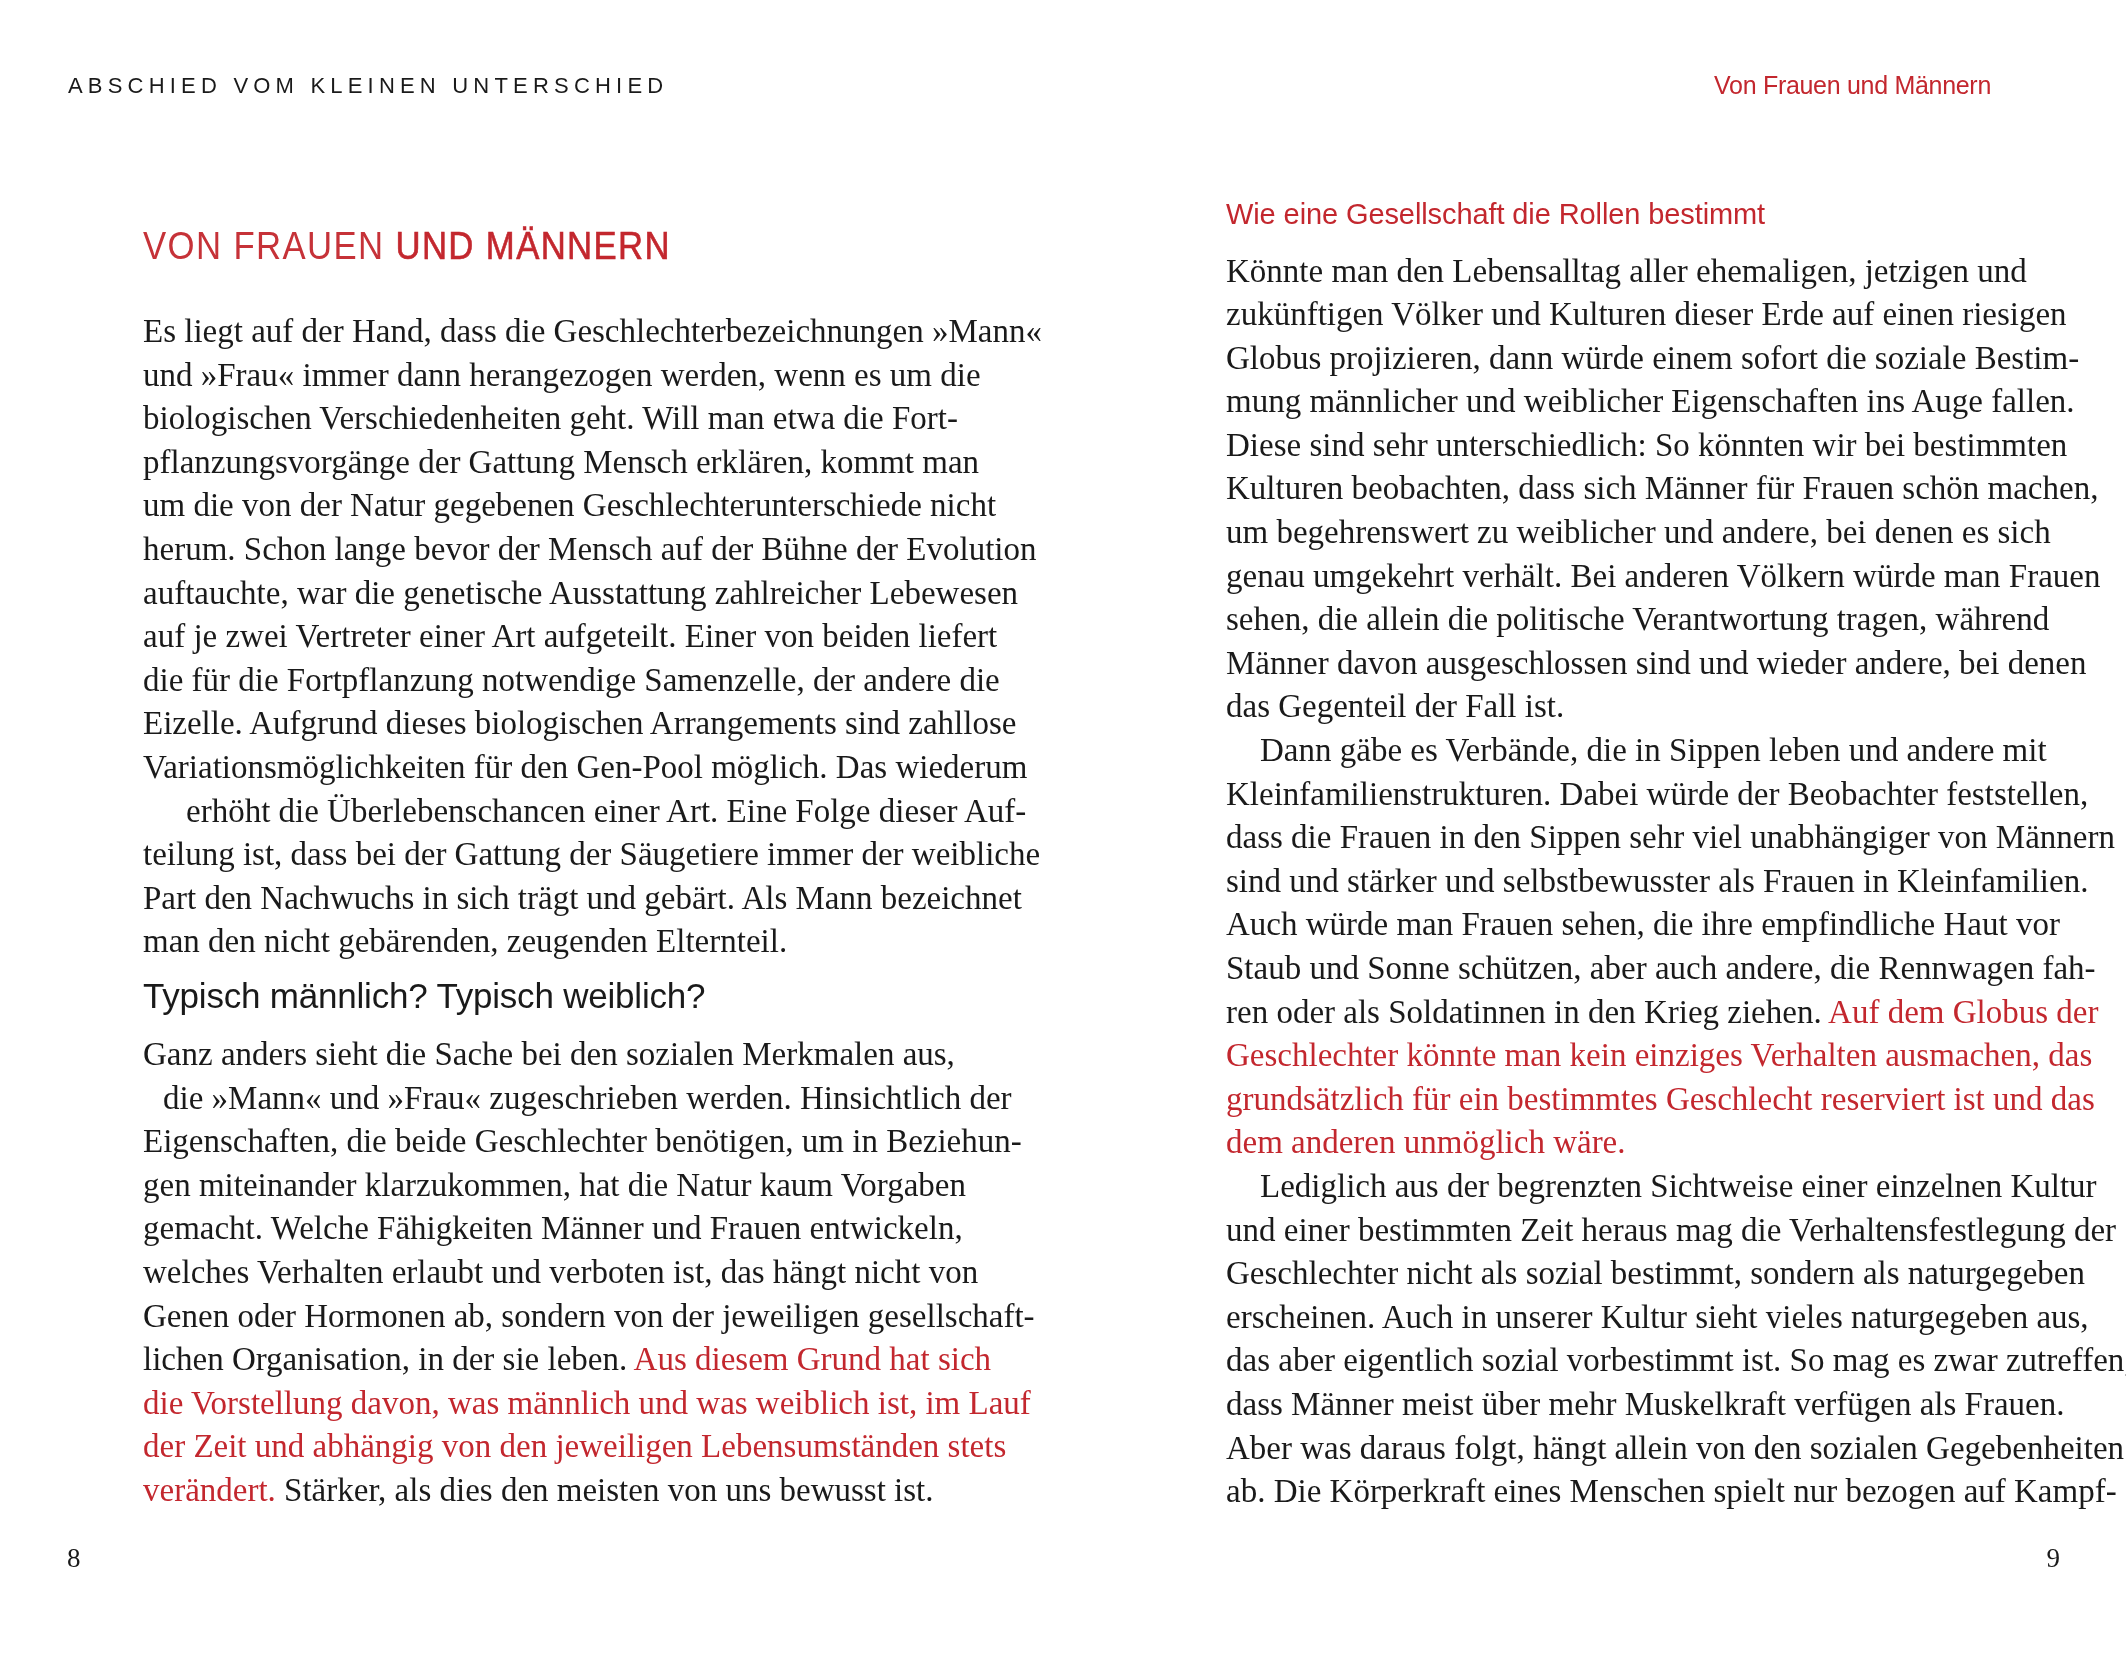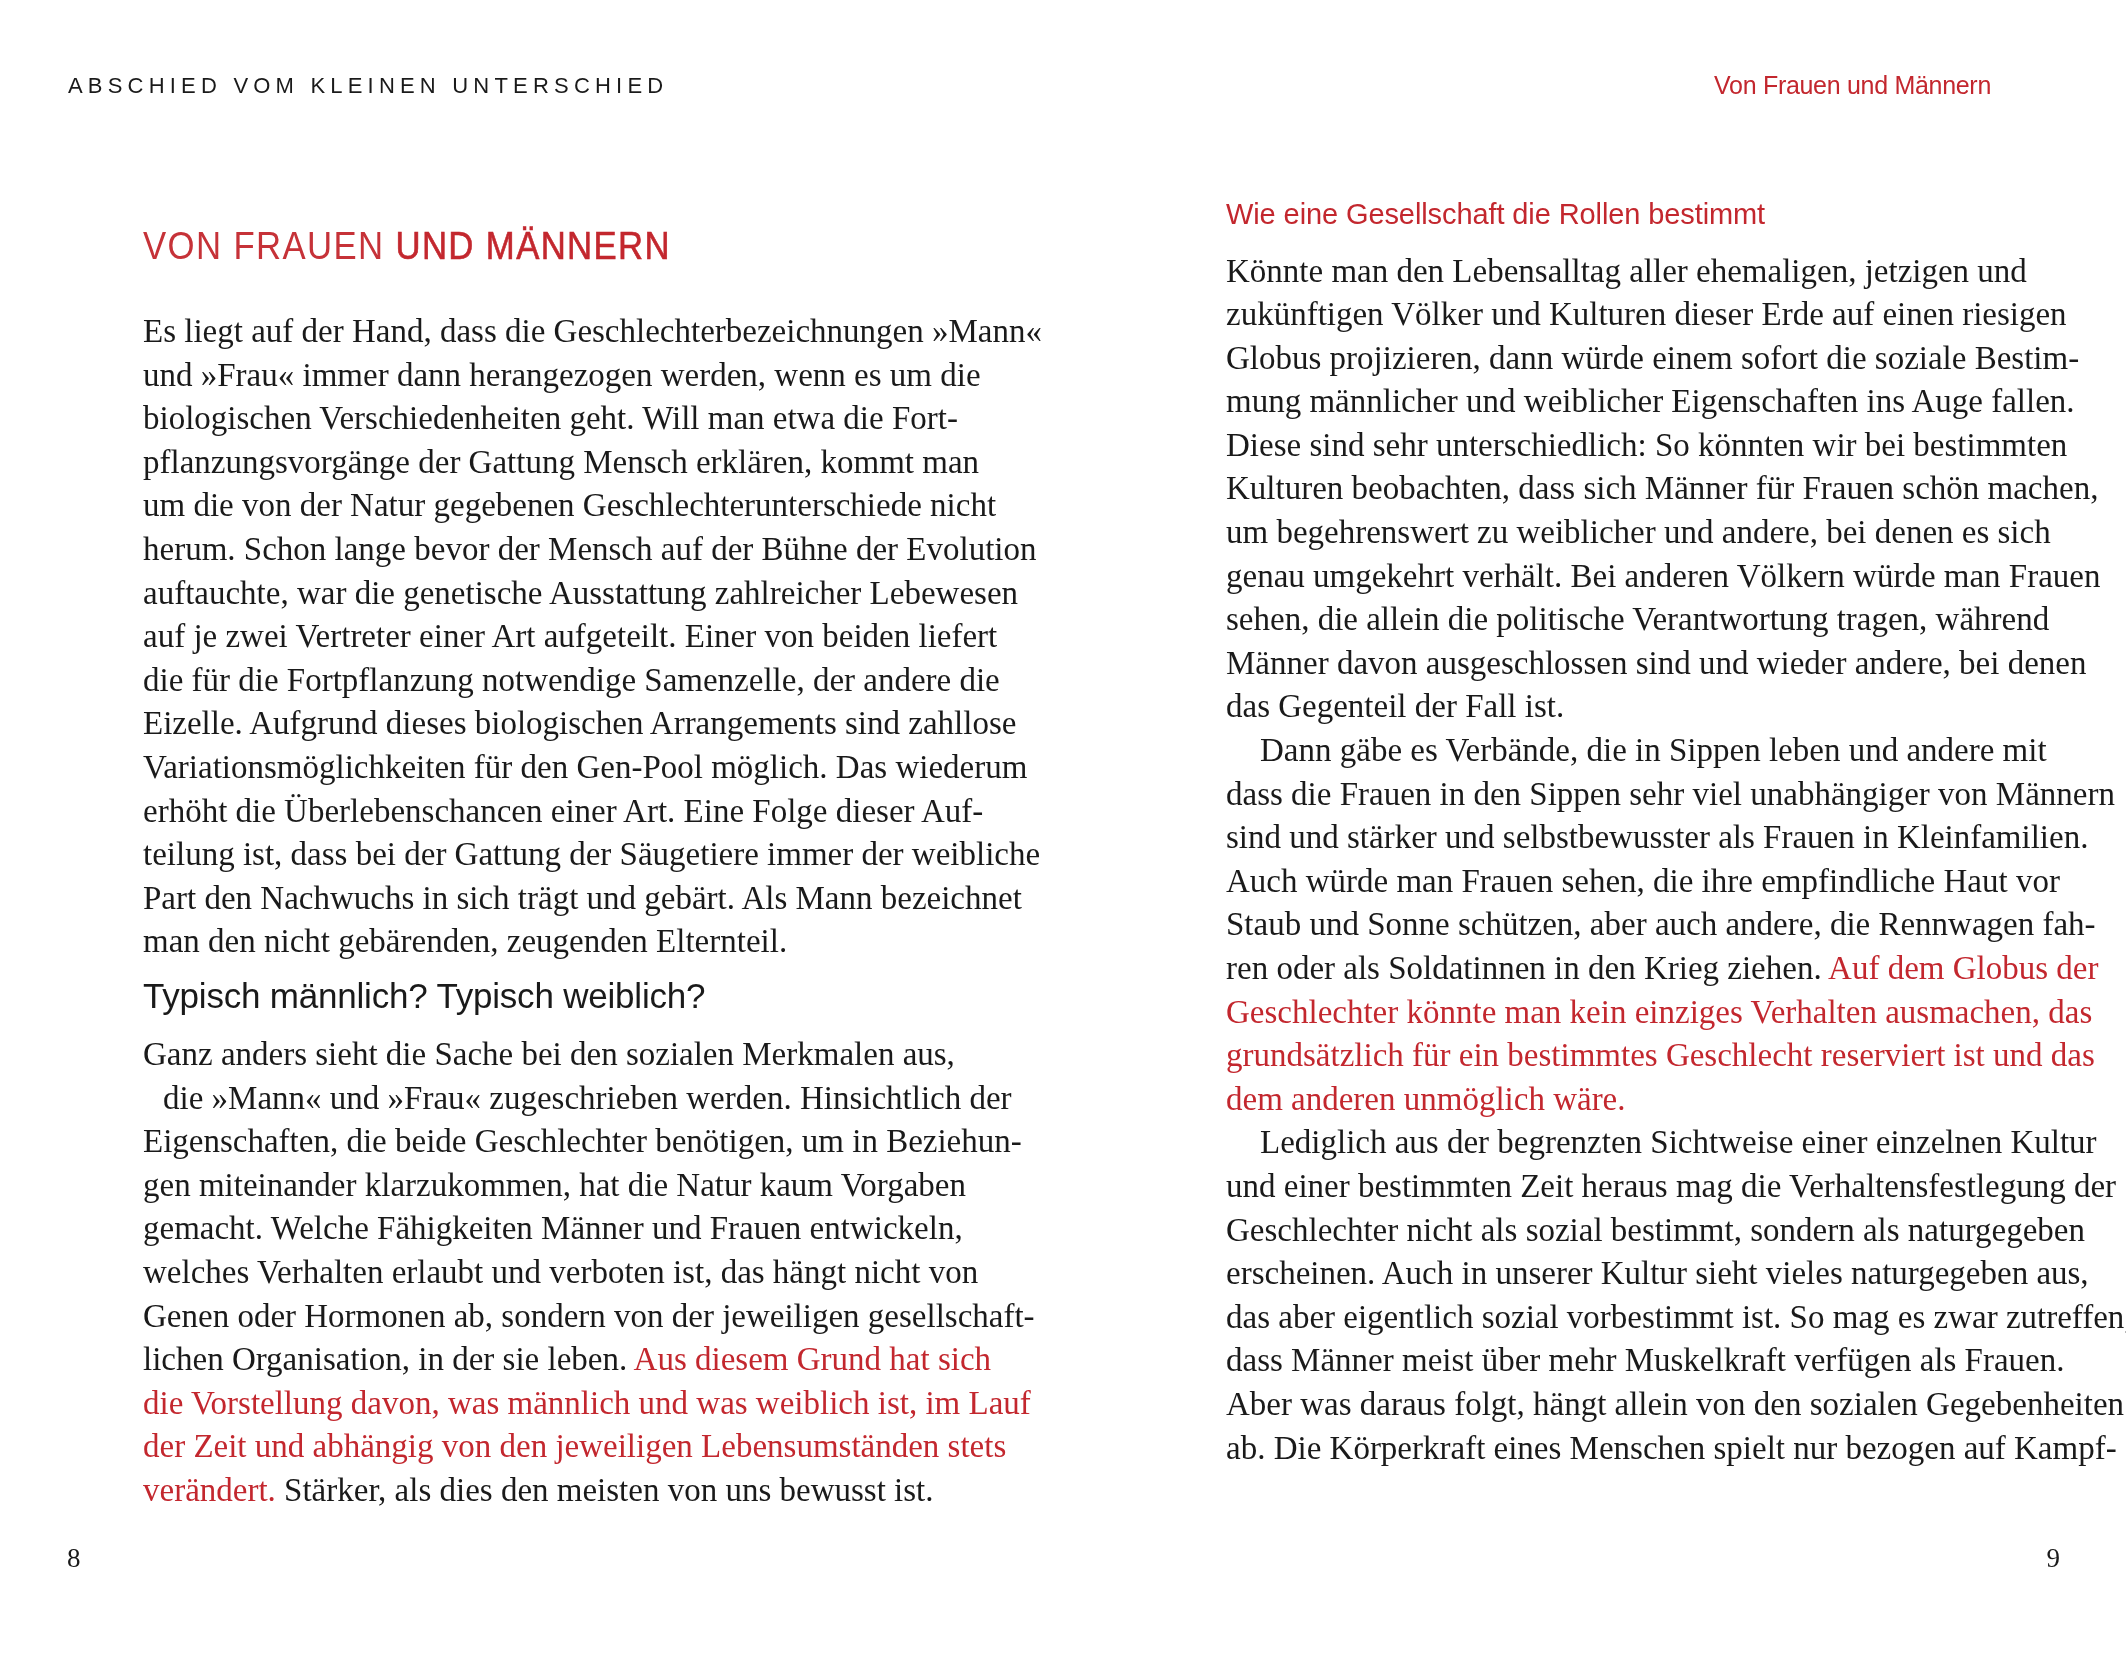--- a/index.html
+++ b/index.html
@@ -76,21 +76,21 @@
         <span class="line" style="display: block;"><span>und »Frau« immer dann herangezogen werden, wenn es um die</span></span>
         <span class="line" style="display: block;"><span>biologischen Verschiedenheiten geht. Will man etwa die Fort-</span></span>
         <span class="line" style="display: block;"><span>pflanzungsvorgänge der Gattung Mensch erklären, kommt man</span></span>
         <span class="line" style="display: block;"><span>um die von der Natur gegebenen Geschlechterunterschiede nicht</span></span>
         <span class="line" style="display: block;"><span>herum. Schon lange bevor der Mensch auf der Bühne der Evolution</span></span>
         <span class="line" style="display: block;"><span>auftauchte, war die genetische Ausstattung zahlreicher Lebewesen</span></span>
         <span class="line" style="display: block;"><span>auf je zwei Vertreter einer Art aufgeteilt. Einer von beiden liefert</span></span>
         <span class="line" style="display: block;"><span>die für die Fortpflanzung notwendige Samenzelle, der andere die</span></span>
         <span class="line" style="display: block;"><span>Eizelle. Aufgrund dieses biologischen Arrangements sind zahllose</span></span>
         <span class="line" style="display: block;"><span>Variationsmöglichkeiten für den Gen-Pool möglich. Das wiederum</span></span>
-        <span class="line" style="display: block;"><span>erhöht die Überlebenschancen einer Art. Eine Folge dieser Auf-</span></span>
+        <span class="line" style="display: block; margin-left: 43px;"><span>erhöht die Überlebenschancen einer Art. Eine Folge dieser Auf-</span></span>
         <span class="line" style="display: block;"><span>teilung ist, dass bei der Gattung der Säugetiere immer der weibliche</span></span>
         <span class="line" style="display: block;"><span>Part den Nachwuchs in sich trägt und gebärt. Als Mann bezeichnet</span></span>
         <span class="line" style="display: block;"><span>man den nicht gebärenden, zeugenden Elternteil.</span></span>
       </div>
 
     <h2 class="subheading" style="margin: 0px; font-weight: normal; display: inline-block;">Typisch männlich? Typisch weiblich?</h2>
 
     <div class="body-block left-block-2">
         <span class="line" style="display: block;"><span>Ganz anders sieht die Sache bei den sozialen Merkmalen aus,</span></span>
         <span class="line" style="display: block; margin-left: 20px;"><span>die »Mann« und »Frau« zugeschrieben werden. Hinsichtlich der</span></span>
@@ -122,20 +122,21 @@
           <span class="line" style="display: block;"><span>Diese sind sehr unterschiedlich: So könnten wir bei bestimmten</span></span>
           <span class="line" style="display: block;"><span>Kulturen beobachten, dass sich Männer für Frauen schön machen,</span></span>
           <span class="line" style="display: block;"><span>um begehrenswert zu weiblicher und andere, bei denen es sich</span></span>
           <span class="line" style="display: block;"><span>genau umgekehrt verhält. Bei anderen Völkern würde man Frauen</span></span>
           <span class="line" style="display: block;"><span>sehen, die allein die politische Verantwortung tragen, während</span></span>
           <span class="line" style="display: block;"><span>Männer davon ausgeschlossen sind und wieder andere, bei denen</span></span>
           <span class="line" style="display: block;"><span>das Gegenteil der Fall ist.</span></span>
         </div>
         <div>
           <span class="line indent" style="display: block;"><span>Dann gäbe es Verbände, die in Sippen leben und andere mit</span></span>
+          <span class="line" style="display: block;"><span>Kleinfamilienstrukturen. Dabei würde der Beobachter feststellen,</span></span>
           <span class="line" style="display: block;"><span>dass die Frauen in den Sippen sehr viel unabhängiger von Männern</span></span>
           <span class="line" style="display: block;"><span>sind und stärker und selbstbewusster als Frauen in Kleinfamilien.</span></span>
           <span class="line" style="display: block;"><span>Auch würde man Frauen sehen, die ihre empfindliche Haut vor</span></span>
           <span class="line" style="display: block;"><span>Staub und Sonne schützen, aber auch andere, die Rennwagen fah-</span></span>
           <span class="line" style="display: block;"><span>ren oder als Soldatinnen in den Krieg ziehen. </span><span class="hl">Auf dem Globus der</span></span>
           <span class="line" style="display: block;"><span class="hl">Geschlechter könnte man kein einziges Verhalten ausmachen, das</span></span>
           <span class="line" style="display: block;"><span class="hl">grundsätzlich für ein bestimmtes Geschlecht reserviert ist und das</span></span>
           <span class="line" style="display: block;"><span class="hl">dem anderen unmöglich wäre.</span></span>
         </div>
         <div>

